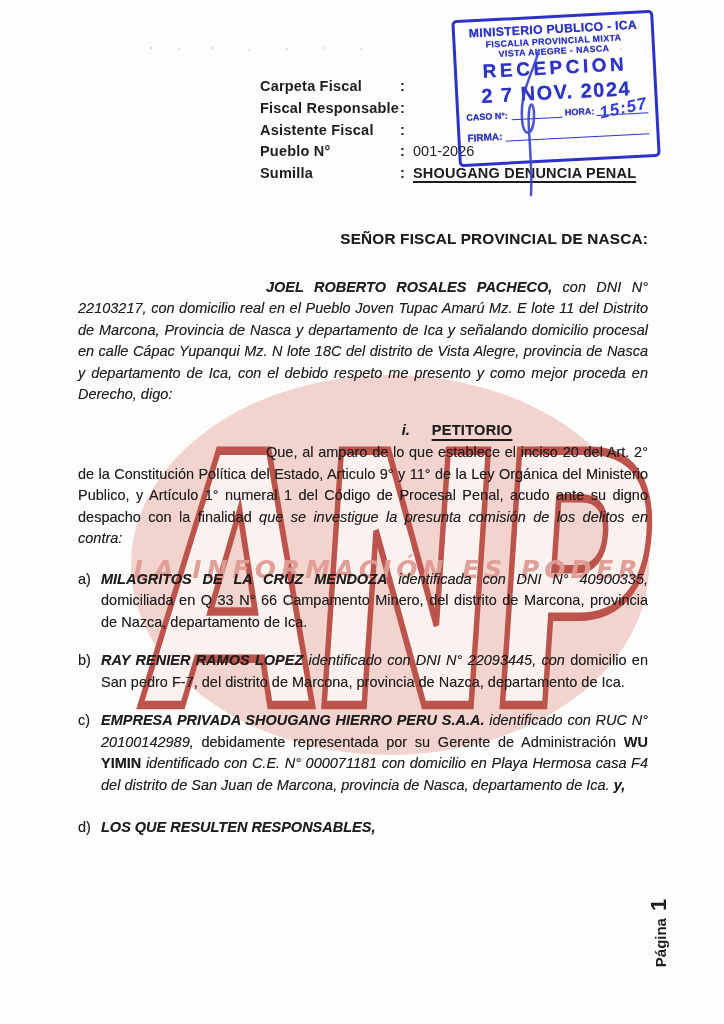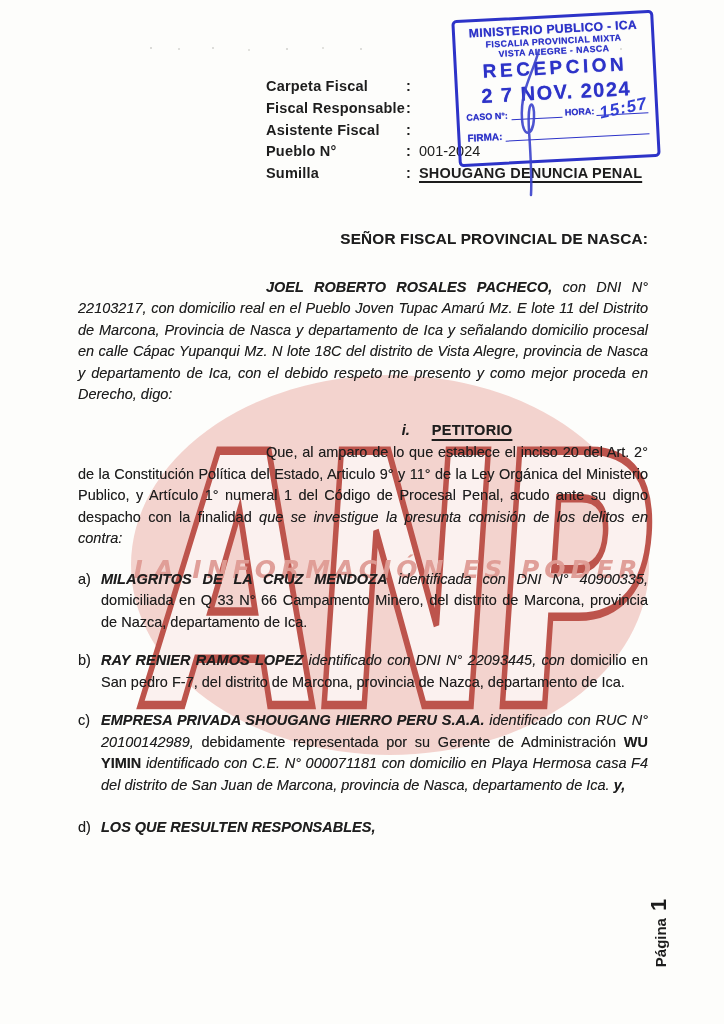--- a/index.html
+++ b/index.html
@@ -8,21 +8,21 @@
     background:#fdfdfb;overflow:hidden;
     font-family:"Liberation Sans",sans-serif;color:#1d1d1d;
   }
   
   .noise{position:absolute;left:150px;top:47px;width:2px;height:2px;background:#cfcfcc;border-radius:50%;
     box-shadow:28px 1px #d5d5d2,62px 0 #d2d2cf,98px 2px #d8d8d5,136px 1px #cfcfcc,
                172px 0 #d8d8d5,210px 1px #d2d2cf,392px 2px #dadad7,470px 1px #d4d4d1;}
   
   .watermark{position:absolute;left:100px;top:360px;z-index:0;}
   
-  .header-fields{position:absolute;left:266px;top:78px;z-index:1;font-size:14.5px;}
+  .header-fields{position:absolute;left:260px;top:78px;z-index:1;font-size:14.5px;}
   .hrow{display:flex;align-items:baseline;height:21.8px;}
   .hlabel{width:140px;font-weight:700;letter-spacing:.2px;}
   .hcolon{width:13px;font-weight:700;}
   .hvalue{white-space:nowrap;}
   .hrow.sumilla .hvalue{font-weight:700;text-decoration:underline;text-decoration-thickness:2px;text-underline-offset:3px;letter-spacing:.2px;}
   
   .stamp{position:absolute;left:455px;top:15px;width:196px;height:141px;
     border:3.5px solid #2d33c8;border-radius:5px;transform:rotate(-3deg);
     color:#2d33c8;z-index:3;text-shadow:0 0 .7px rgba(45,51,200,.75);}
   .s-l1{font-size:12.2px;font-weight:700;text-align:center;margin-top:4px;letter-spacing:.3px;}
@@ -90,21 +90,21 @@
       <span class="hvalue"></span>
     </div>
     <div class="hrow">
       <span class="hlabel">Asistente Fiscal</span>
       <span class="hcolon">:</span>
       <span class="hvalue"></span>
     </div>
     <div class="hrow">
       <span class="hlabel">Pueblo N°</span>
       <span class="hcolon">:</span>
-      <span class="hvalue">001-2024</span>
+      <span class="hvalue">001-2026</span>
     </div>
     <div class="hrow sumilla">
       <span class="hlabel">Sumilla</span>
       <span class="hcolon">:</span>
       <span class="hvalue">SHOUGANG DENUNCIA PENAL</span>
     </div>
   </div>
 
   <div class="stamp">
     <div class="s-l1">MINISTERIO PUBLICO - ICA</div>

